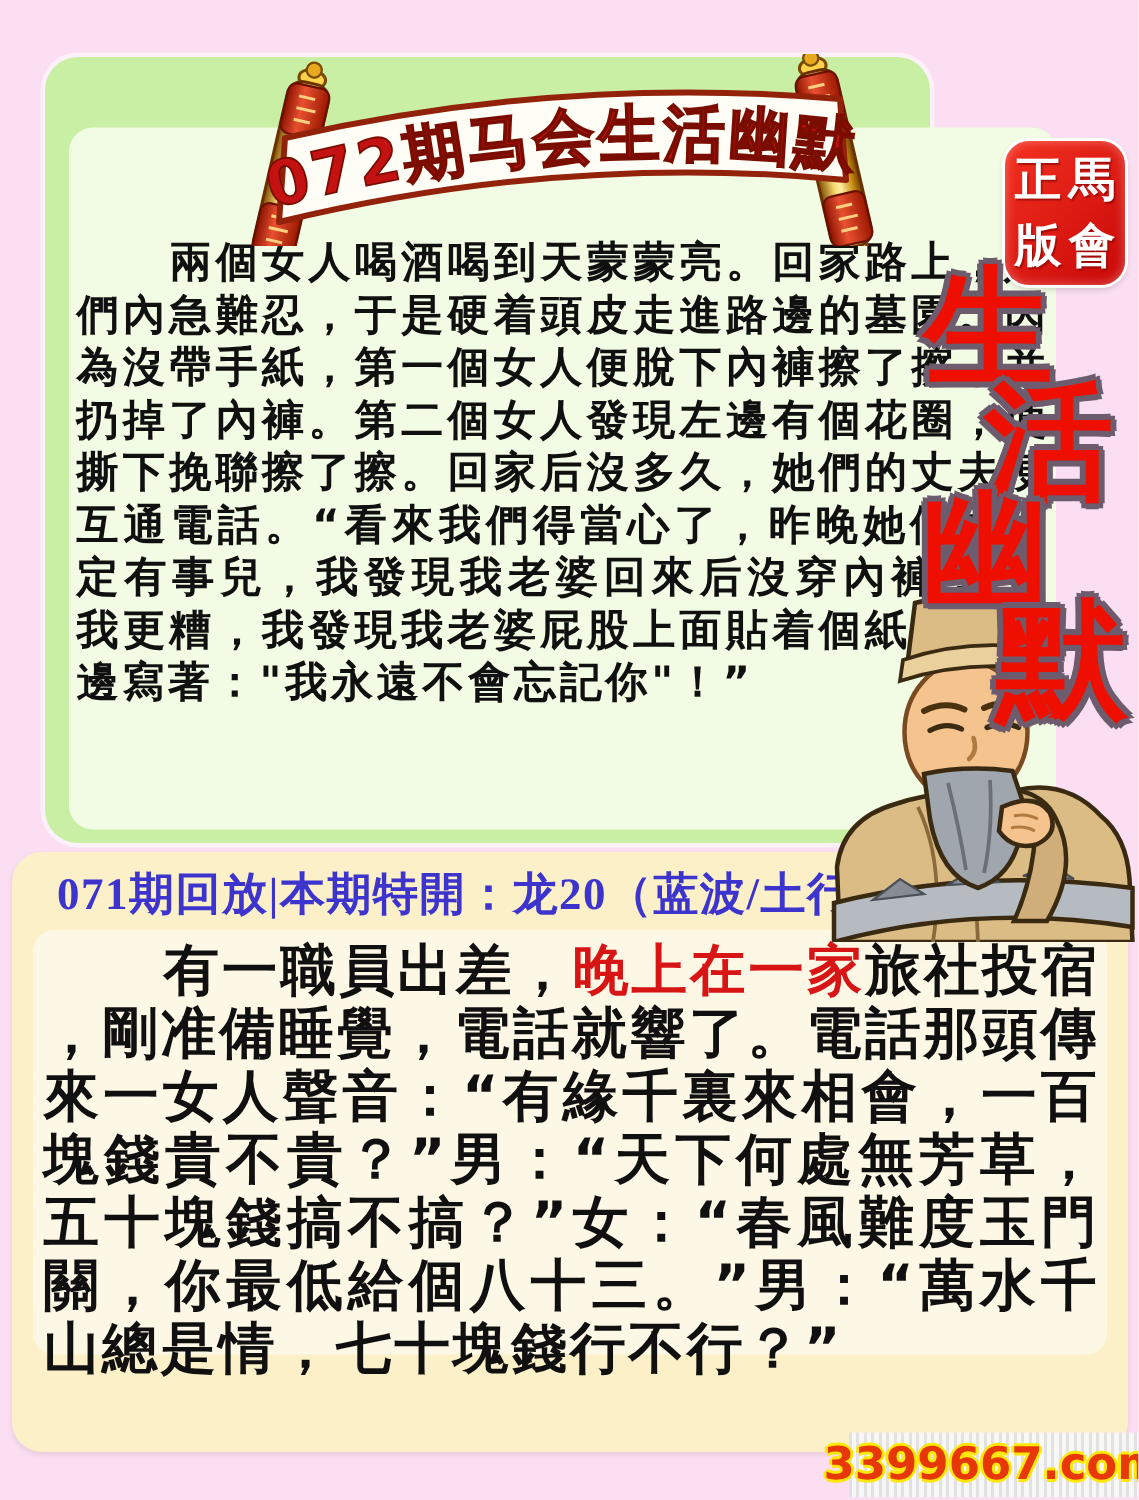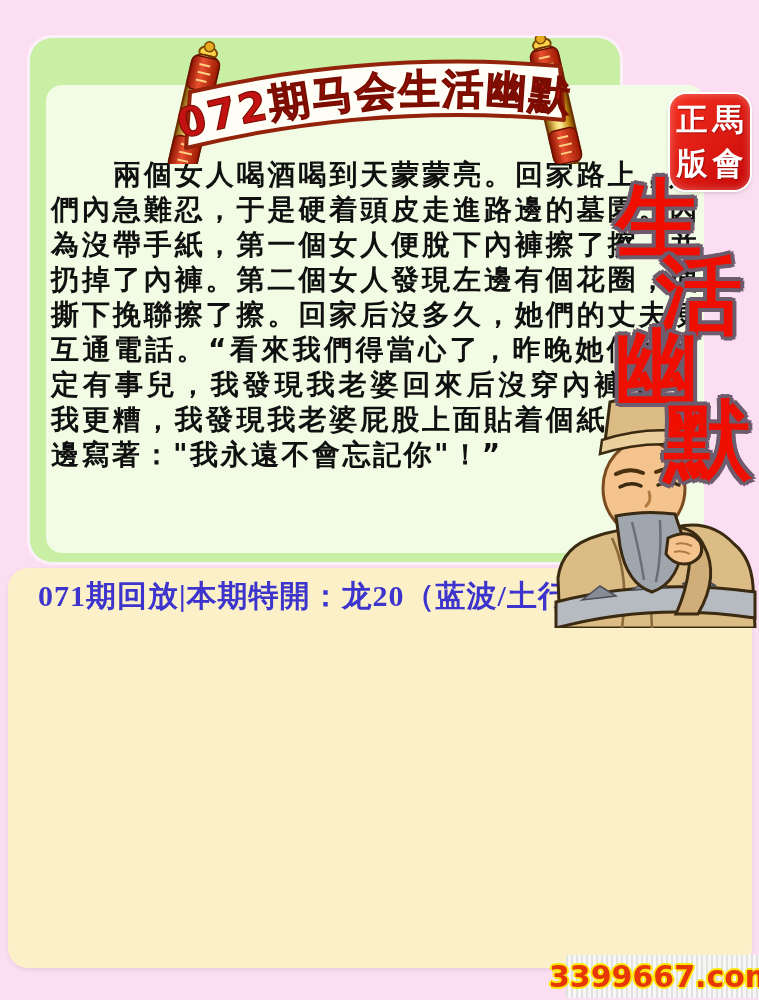--- a/index.html
+++ b/index.html
@@ -146,19 +146,22 @@
 
     <path d="M64,130 Q92,124 123,128 L131,152 Q129,196 100,206 Q75,198 68,160 Z" fill="#9fa6ad" stroke="#3a2a12" stroke-width="3"></path>
     <path d="M80,136 Q88,168 92,194 M108,134 Q110,168 104,196" fill="none" stroke="#6b7077" stroke-width="2.5"></path>
 
     <path d="M116,152 Q138,142 148,156 Q154,170 139,177 Q123,181 114,168 Z" fill="#f5c48e" stroke="#3a2a12" stroke-width="3"></path>
     <path d="M124,158 Q132,156 140,160 M122,166 Q131,164 138,168" fill="none" stroke="#b07a40" stroke-width="2"></path>
   </svg>
 
   <div class="cream-panel">
     <div class="replay-header">071期回放|本期特開：龙20（蓝波/土行）</div>
+    <div class="cream-inner">
+      <p class="joke2"><span>有一職員出差，</span><span class="red">晚上在一家</span><span>旅社投宿，剛准備睡覺，電話就響了。電話那頭傳來一女人聲音：“有緣千裏來相會，一百塊錢貴不貴？”男：“天下何處無芳草，五十塊錢搞不搞？”女：“春風難度玉門關，你最低給個八十三。”男：“萬水千山總是情，七十塊錢行不行？”</span></p>
+    </div>
   </div>
 
   <div class="watermark">
     <span>3399667.com</span>
   </div>
 
 </div>
 
 </body></html>

